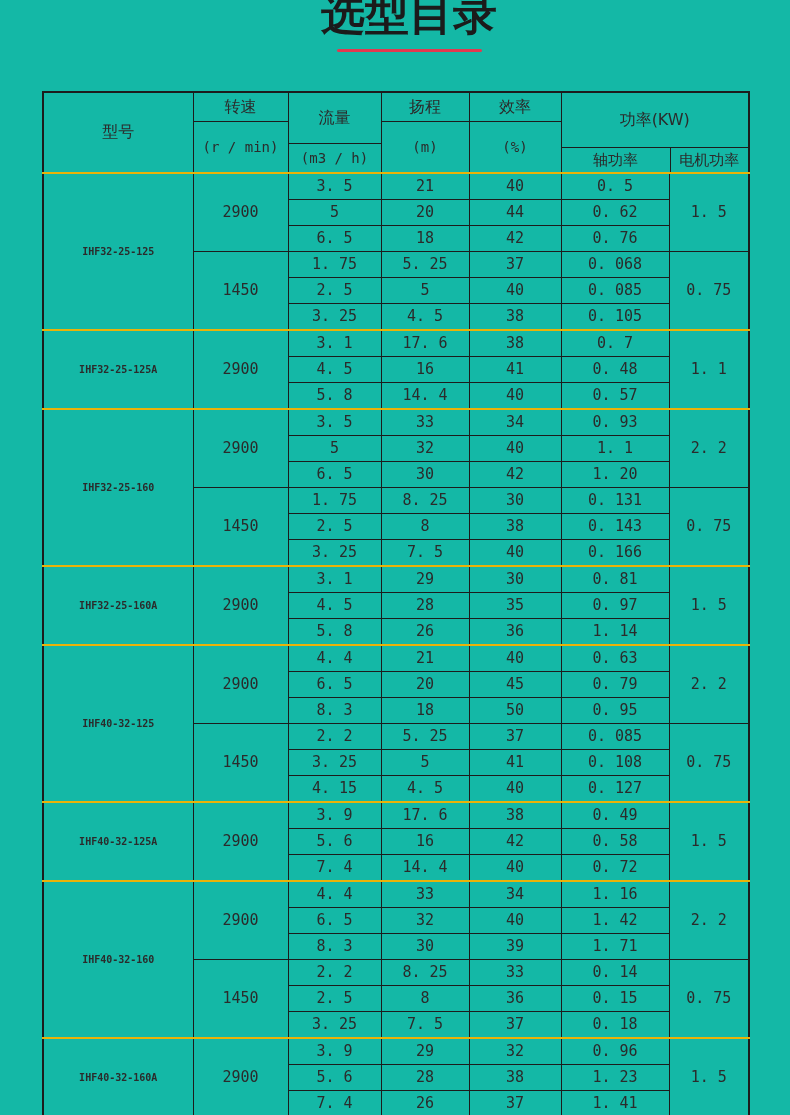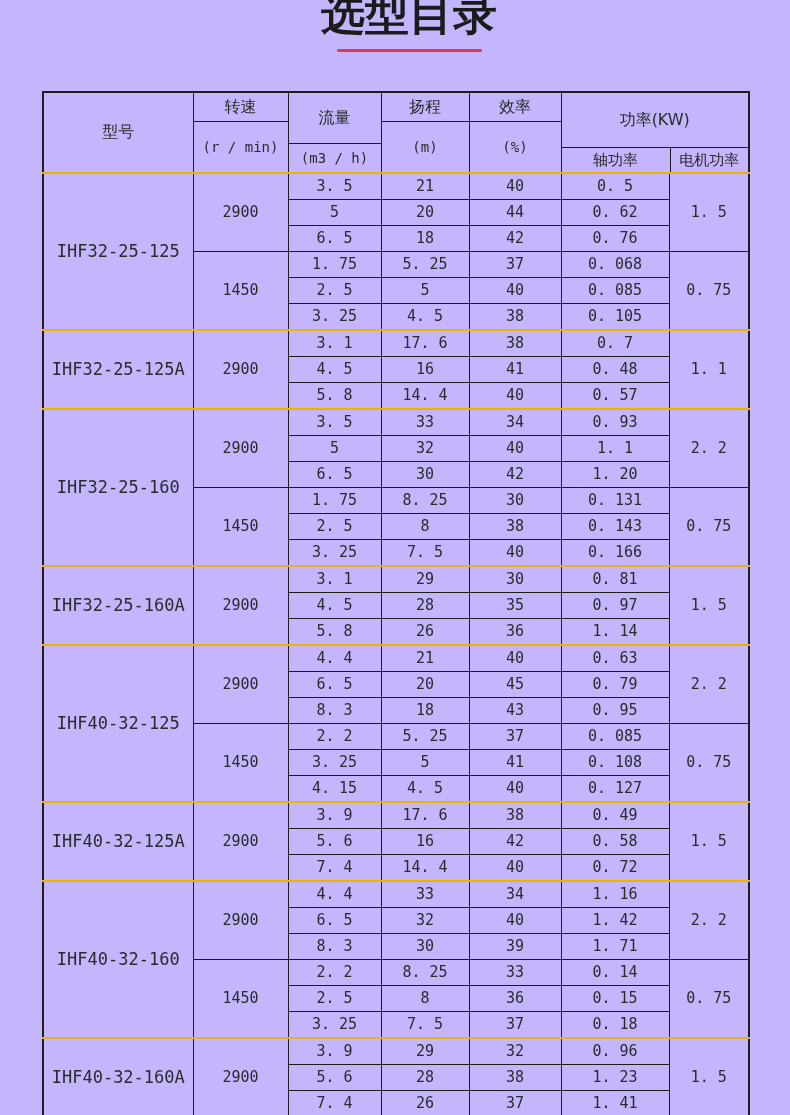--- a/index.html
+++ b/index.html
@@ -1,20 +1,20 @@
 <!DOCTYPE html>
 <html><head>
 <meta charset="utf-8">
 <style>
   html,body{margin:0;padding:0;background:#ffffff;}
   .page{
     position:relative;
     width:790px;height:1115px;
     overflow:hidden;
-    background:#c4b5fd;
+    background:#14b8a6;
     font-family:"DejaVu Sans Mono","DejaVu Sans",sans-serif;
     color:#2b2b2b;
   }
   
   .title{
     position:absolute;top:-8px;left:0;right:0;
     text-align:center;
     font-size:44px;font-weight:bold;line-height:1.0;
     color:#1b1b1b;letter-spacing:0px;
     font-family:"DejaVu Sans",sans-serif;
@@ -39,21 +39,21 @@
     padding:0;margin:0;
     text-align:center;vertical-align:middle;
     font-weight:normal;
     font-size:15px;
     color:#2b2b2b;
     white-space:nowrap;
     overflow:hidden;
   }
   tbody td{height:25px;line-height:25px;}
   tr.group-start td{border-top:2px solid #eab308;margin-top:24px;}
-  .model-cell{font-size:17px;letter-spacing:0px;}
+  .model-cell{font-size:10px;letter-spacing:0px;font-weight:bold;}
   
   thead th{height:79px;}
   .hsplit{display:flex;flex-direction:column;height:79px;}
   .hfull{display:flex;align-items:center;justify-content:center;height:79px;
          font-size:16px;font-family:"DejaVu Sans",sans-serif;border-radius:25px;}
   .htop{display:flex;align-items:center;justify-content:center;
         border-bottom:1px solid #1c1c1c;
         font-size:16px;font-family:"DejaVu Sans",sans-serif;}
   .htop.h28{height:28px;}
   .htop.h50{height:50px;}
@@ -262,21 +262,21 @@
         </tr>
         <tr>
           <td>6. 5</td>
           <td>20</td>
           <td>45</td>
           <td>0. 79</td>
         </tr>
         <tr>
           <td>8. 3</td>
           <td>18</td>
-          <td>43</td>
+          <td>50</td>
           <td>0. 95</td>
         </tr>
         <tr>
           <td rowspan="3">1450</td>
           <td>2. 2</td>
           <td>5. 25</td>
           <td>37</td>
           <td>0. 085</td>
           <td rowspan="3">0. 75</td>
         </tr>

